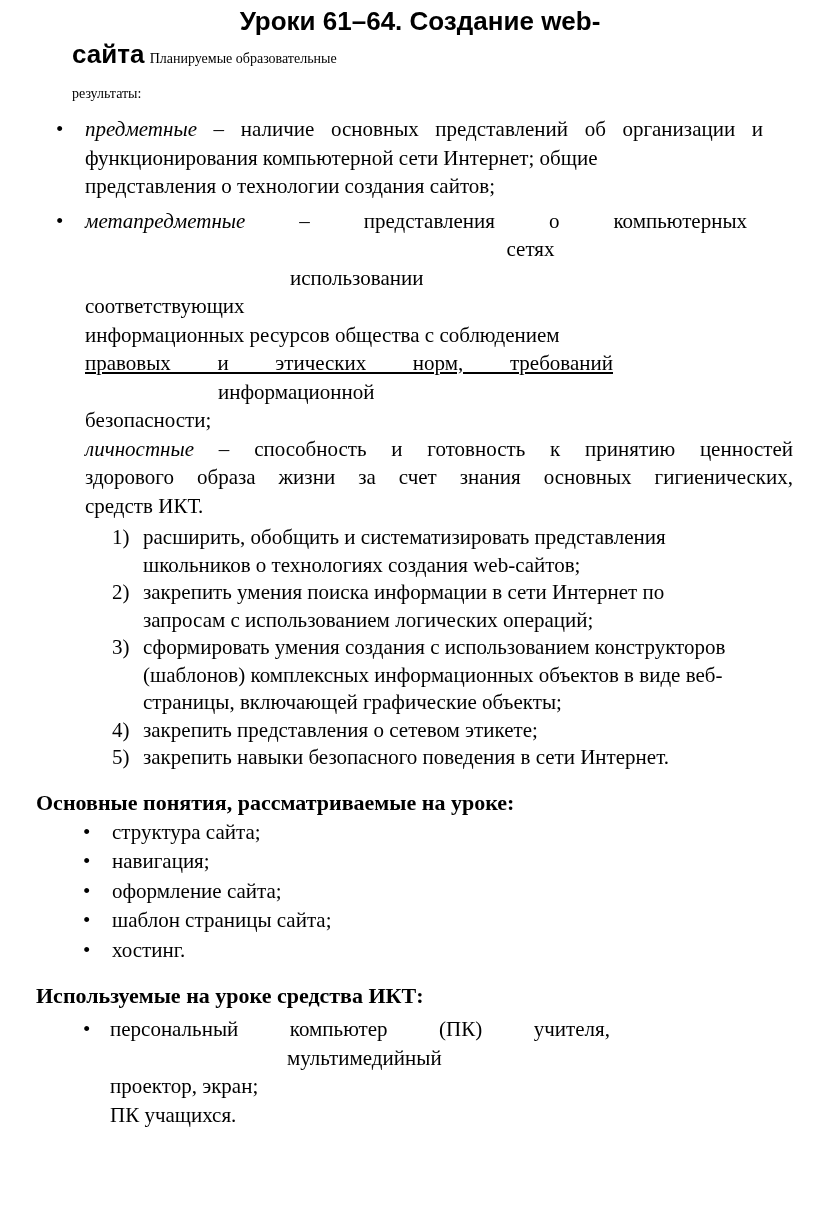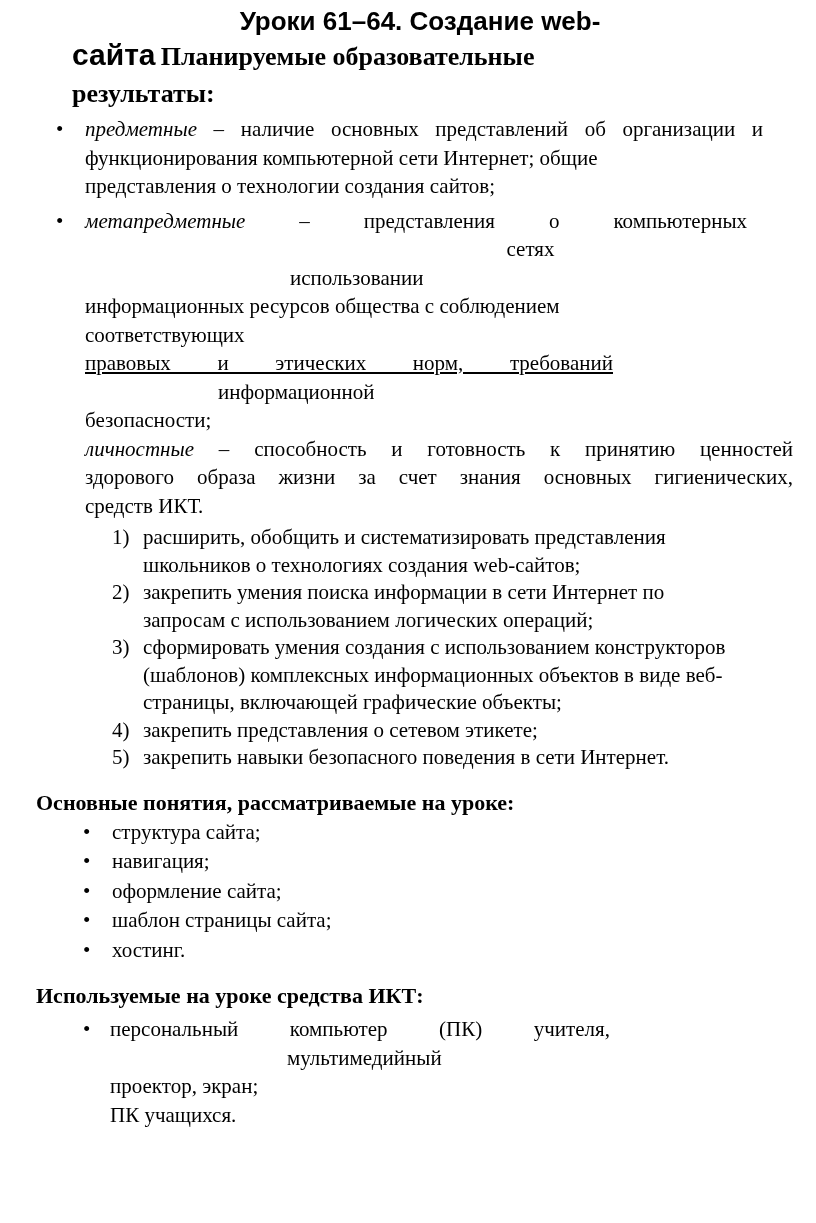--- a/index.html
+++ b/index.html
@@ -8,22 +8,22 @@
     font-family:"Liberation Serif","DejaVu Serif",serif;
     font-size:21px;position:relative;overflow:hidden;
   }
   
   .t1{
     font-family:"Liberation Sans","DejaVu Sans",sans-serif;
     font-weight:bold;font-size:26px;line-height:30px;
     text-align:center;padding-top:6px;padding-left:24px;
   }
   .t2{margin-left:72px;line-height:37px;white-space:nowrap;}
-  .sansb{font-family:"Liberation Sans","DejaVu Sans",sans-serif;font-weight:bold;font-size:30px;}
-  .hserif{font-weight:bold;font-size:26px;}
+  .sansb{font-family:"Liberation Sans","DejaVu Sans",sans-serif;font-weight:bold;font-size:26px;}
+  .hserif{font-weight:normal;font-size:14px;}
   .t3{margin-left:72px;line-height:34px;}
   
   .ln{line-height:28.5px;}
   .it{font-style:italic;}
   .just{text-align:justify;text-align-last:justify;}
   
   .res{margin-left:85px;position:relative;}
   .res>.blt{position:absolute;left:-29px;top:0;line-height:28.5px;}
   .mt6{margin-top:6px;}
   .mt4{margin-top:4px;}
@@ -74,22 +74,22 @@
   </div>
 
   <div class="res mt6">
     <span class="blt">•</span>
     <div class="ln just w662">
       <span class="it">метапредметные</span>
       <span>– представления о компьютерных</span>
     </div>
     <div class="ln ind160">сетях</div>
     <div class="ln ind205">использовании</div>
+    <div class="ln">соответствующих</div>
     <div class="ln">информационных ресурсов общества с соблюдением</div>
-    <div class="ln">соответствующих</div>
     <div class="ln just w528">правовых и этических норм, требований</div>
     <div class="ln ind133">информационной</div>
     <div class="ln">безопасности;</div>
   </div>
 
   <div class="res">
     <div class="ln just w708">
       <span class="it">личностные</span>
       <span>– способность и готовность к принятию ценностей</span>
     </div>

